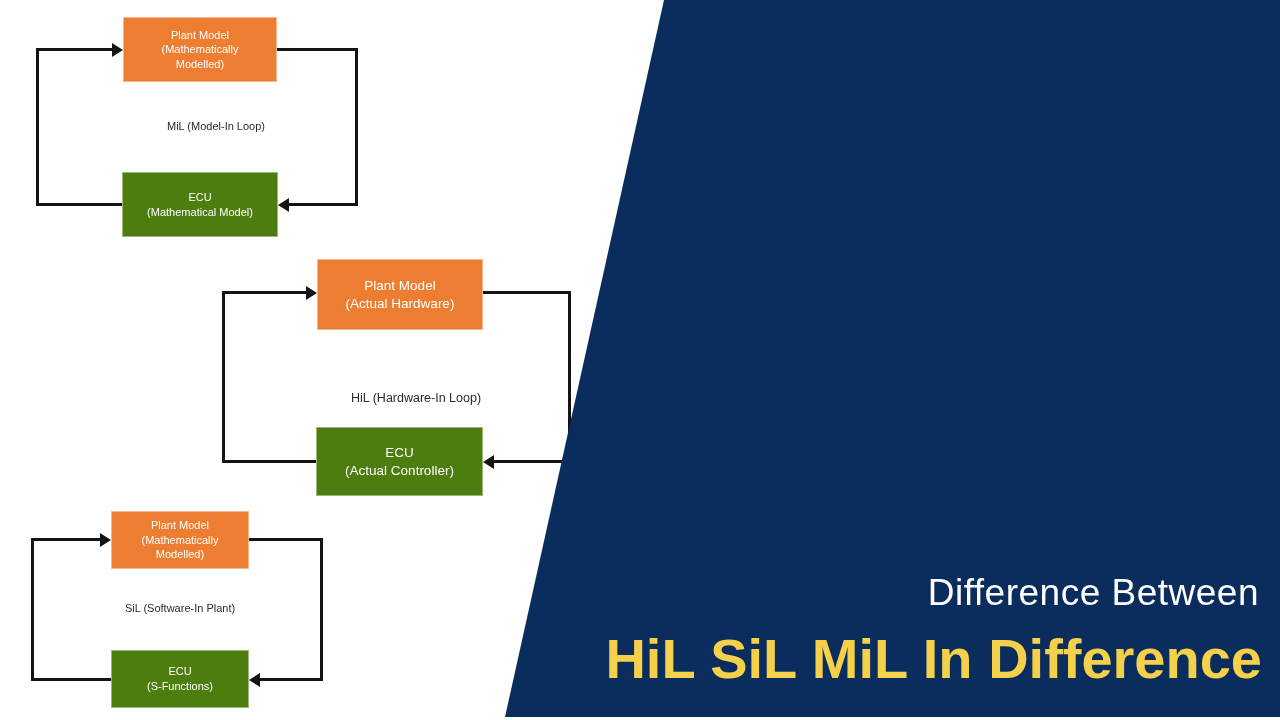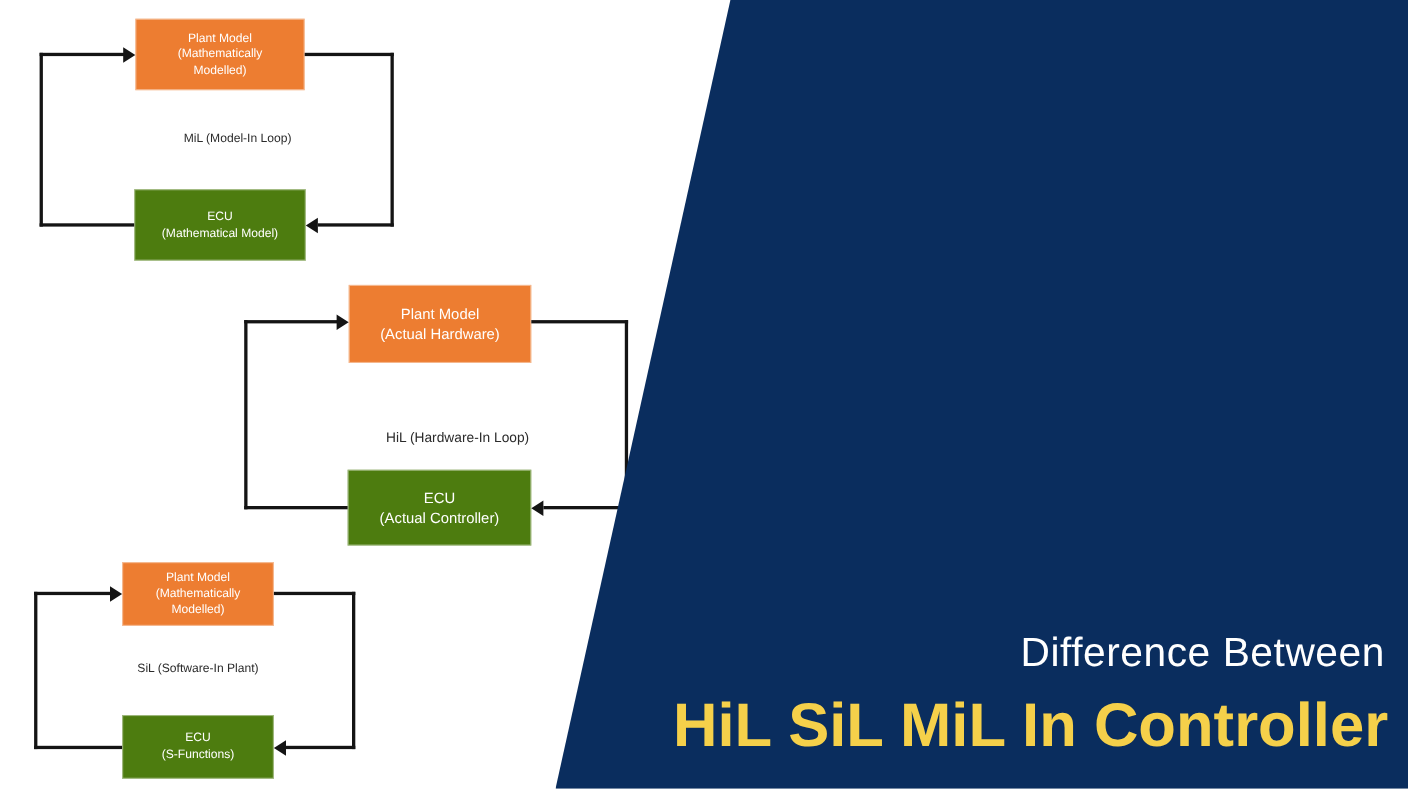--- a/index.html
+++ b/index.html
@@ -119,15 +119,15 @@
 
     <div class="vline" style="left:320px;top:538px;width:3px;height:143px;"></div>
     <div class="hline" style="left:249px;top:538px;width:74px;height:3px;"></div>
     <div class="hline" style="left:260px;top:678px;width:63px;height:3px;"></div>
     <div class="arrow-left" style="left:249px;top:672.5px;"></div>
   </div>
 
   <div class="navy-panel"></div>
 
   <div class="title-line1">Difference Between</div>
-  <div class="title-line2">HiL SiL MiL In Controller</div>
+  <div class="title-line2">HiL SiL MiL In Difference</div>
 
 </div>
 
 </body></html>

